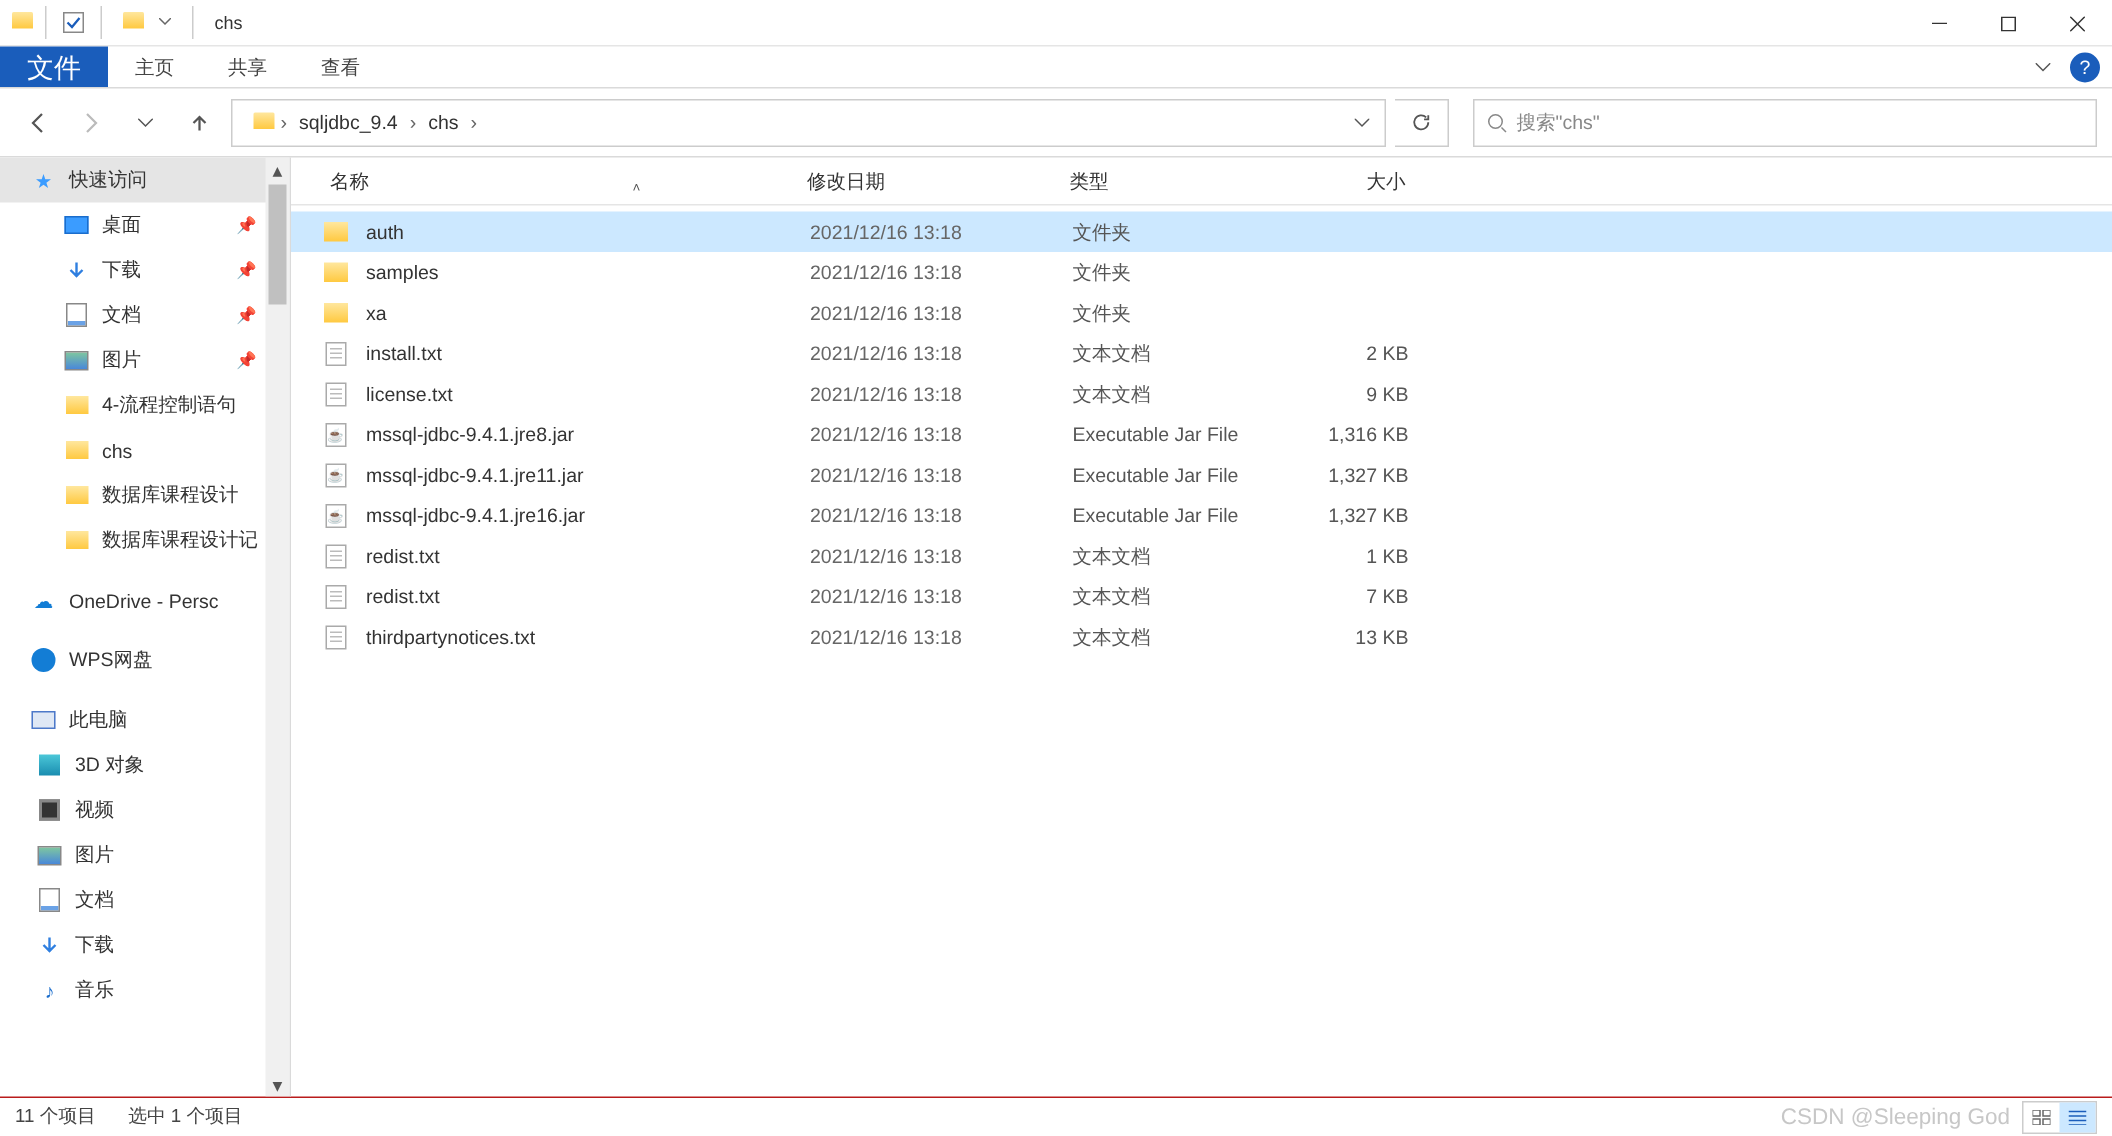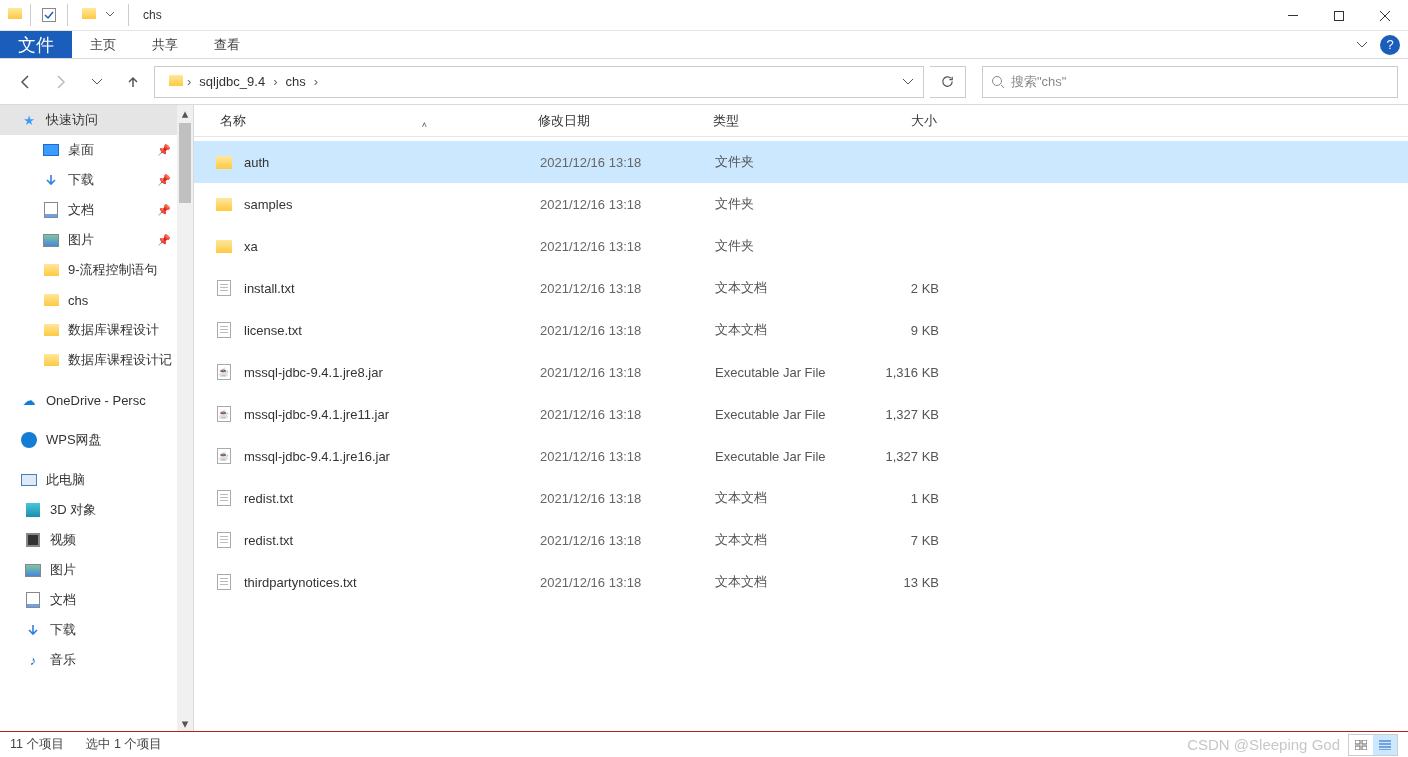--- a/index.html
+++ b/index.html
@@ -74,21 +74,21 @@
   
   .files { flex:1; display:flex; flex-direction:column; overflow:hidden; }
   .cols { height:32px; display:flex; align-items:center; border-bottom:1px solid #e5e5e5; color:#333; padding-left:20px; }
   .col { padding-left:6px; position:relative; }
   .col-name { width:318px; }
   .col-date { width:175px; }
   .col-type { width:152px; }
   .col-size { width:90px; text-align:right; padding-right:12px; }
   .sort-ind { position:absolute; right:6px; top:8px; color:#555; font-size:9px; }
   .file-rows { flex:1; padding-top:4px; }
-  .row { height:42px; display:flex; align-items:center; padding-left:20px; color:#333; }
+  .row { height:27px; display:flex; align-items:center; padding-left:20px; color:#333; }
   .row.selected { background:#cce8ff; }
   .row .ficon { width:20px; margin-right:10px; display:flex; align-items:center; justify-content:center; }
   .row .c-name { width:290px; }
   .row .c-date { width:175px; color:#666; padding-left:6px;}
   .row .c-type { width:152px; color:#555; padding-left:6px;}
   .row .c-size { width:90px; color:#555; text-align:right; padding-right:12px;}
   .ic-textfile { width:14px;height:16px;background:#fff;border:1px solid #aaa; position:relative; }
   .ic-textfile::after{content:"";position:absolute;top:3px;left:2px;right:2px;height:1px;background:#bbb;box-shadow:0 3px 0 #bbb,0 6px 0 #bbb;}
   .ic-jar { width:14px;height:16px;background:#fff;border:1px solid #aaa; display:flex;align-items:center;justify-content:center; }
   .ic-jar::after{ content:"☕"; font-size:9px; color:#b05c1a; }
@@ -250,21 +250,21 @@
           <span class="ticon">
             <span class="ic-pic"></span>
           </span>
           <span>图片</span>
           <span class="pin">📌</span>
         </div>
         <div class="tree-item child">
           <span class="ticon">
             <span class="ic-folder"></span>
           </span>
-          <span>9-流程控制语句</span>
+          <span>4-流程控制语句</span>
         </div>
         <div class="tree-item child">
           <span class="ticon">
             <span class="ic-folder"></span>
           </span>
           <span>chs</span>
         </div>
         <div class="tree-item child">
           <span class="ticon">
             <span class="ic-folder"></span>

